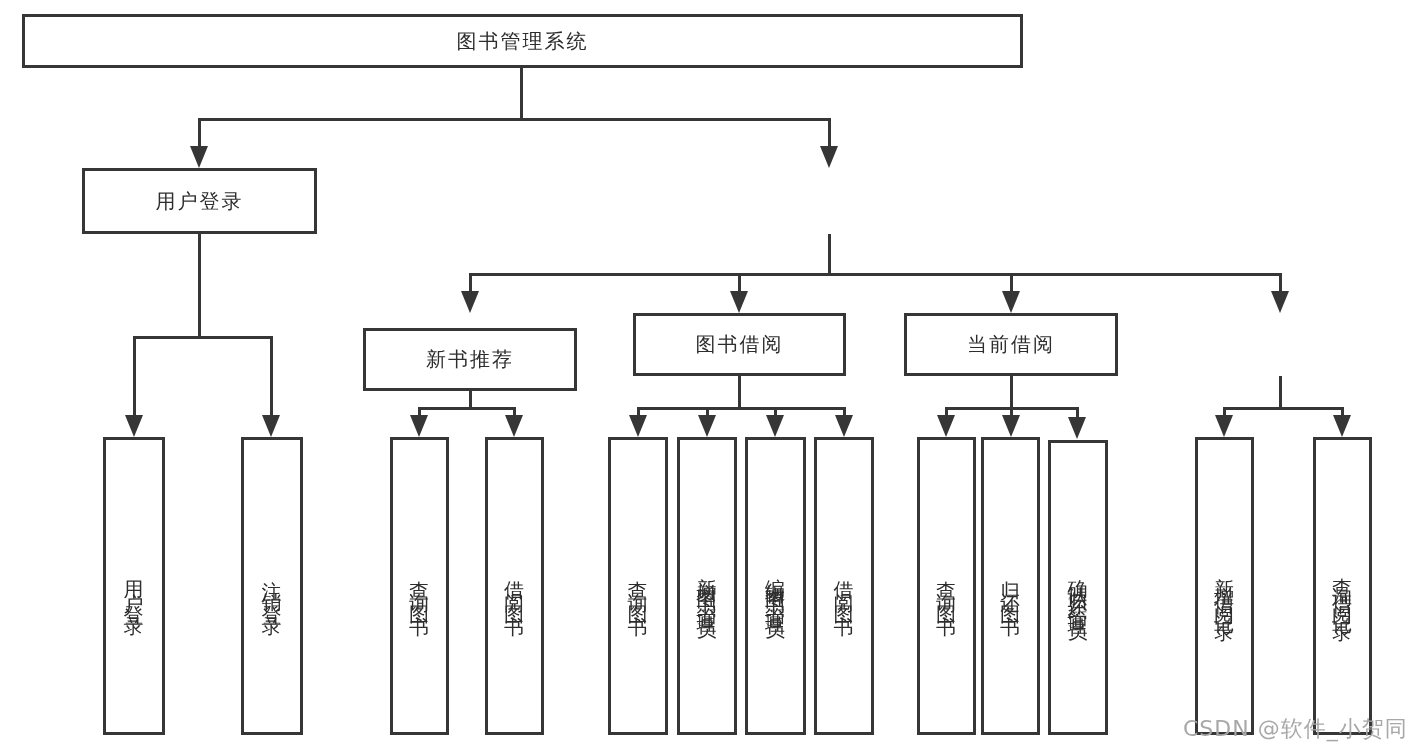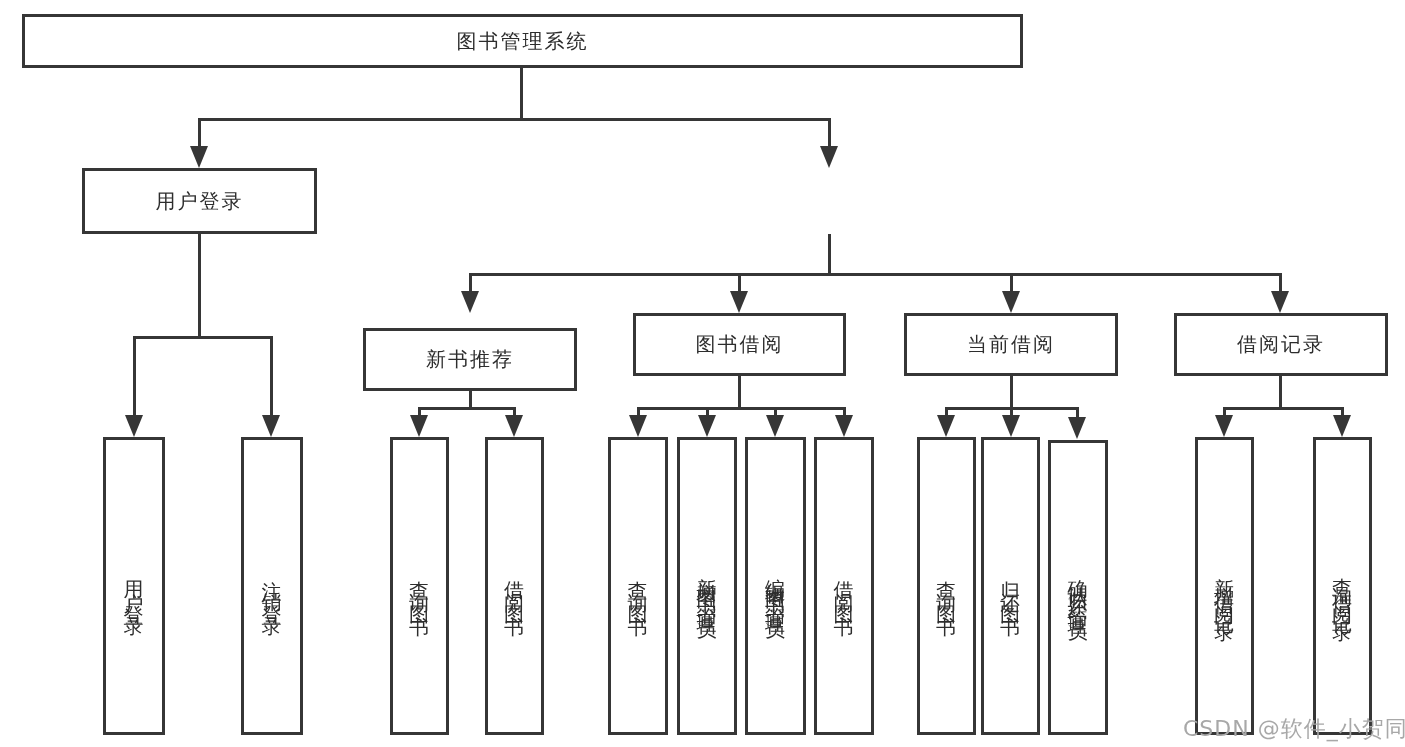--- a/index.html
+++ b/index.html
@@ -79,21 +79,20 @@
   <div class="vline" style="left:738px;top:273px;height:20px"></div>
   <div class="ahead" style="left:730px;top:291px"></div>
   <div class="vline" style="left:1010px;top:273px;height:20px"></div>
   <div class="ahead" style="left:1002px;top:291px"></div>
   <div class="vline" style="left:1279px;top:273px;height:20px"></div>
   <div class="ahead" style="left:1271px;top:291px"></div>
 
   <div class="node h" style="left:363px;top:328px;width:214px;height:63px">新书推荐</div>
   <div class="node h" style="left:633px;top:313px;width:213px;height:63px">图书借阅</div>
   <div class="node h" style="left:904px;top:313px;width:214px;height:63px">当前借阅</div>
-  <div class="node h" style="left:1174px;top:313px;width:214px;height:63px">借阅记录</div>
 
   <div class="vline" style="left:469px;top:376px;height:31px"></div>
   <div class="hline" style="left:418px;top:407px;width:98px"></div>
   <div class="vline" style="left:418px;top:407px;height:10px"></div>
   <div class="ahead" style="left:410px;top:415px"></div>
   <div class="vline" style="left:513px;top:407px;height:10px"></div>
   <div class="ahead" style="left:505px;top:415px"></div>
 
   <div class="vline" style="left:738px;top:376px;height:31px"></div>
   <div class="hline" style="left:637px;top:407px;width:208px"></div>

